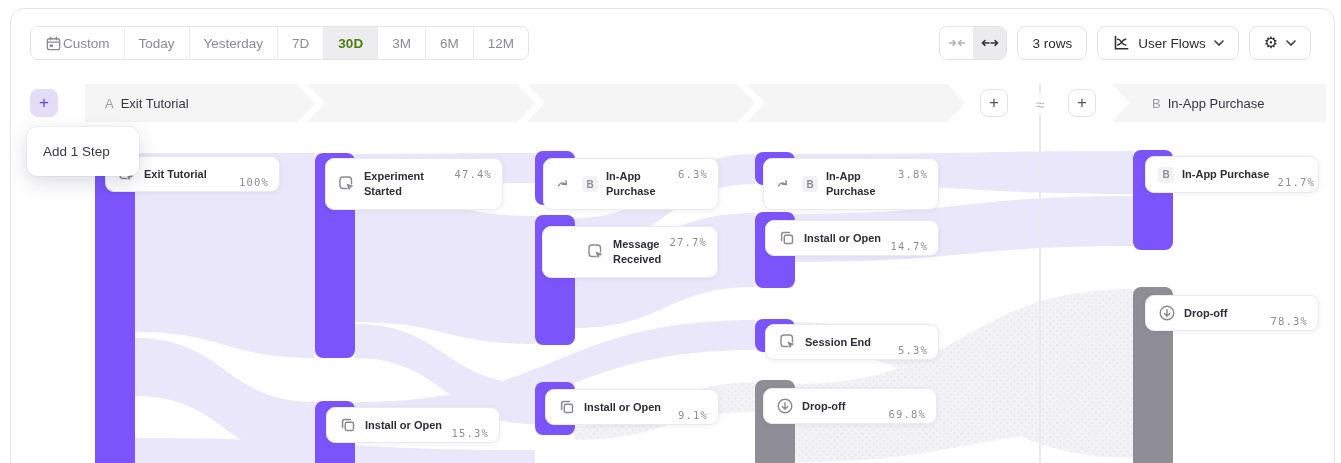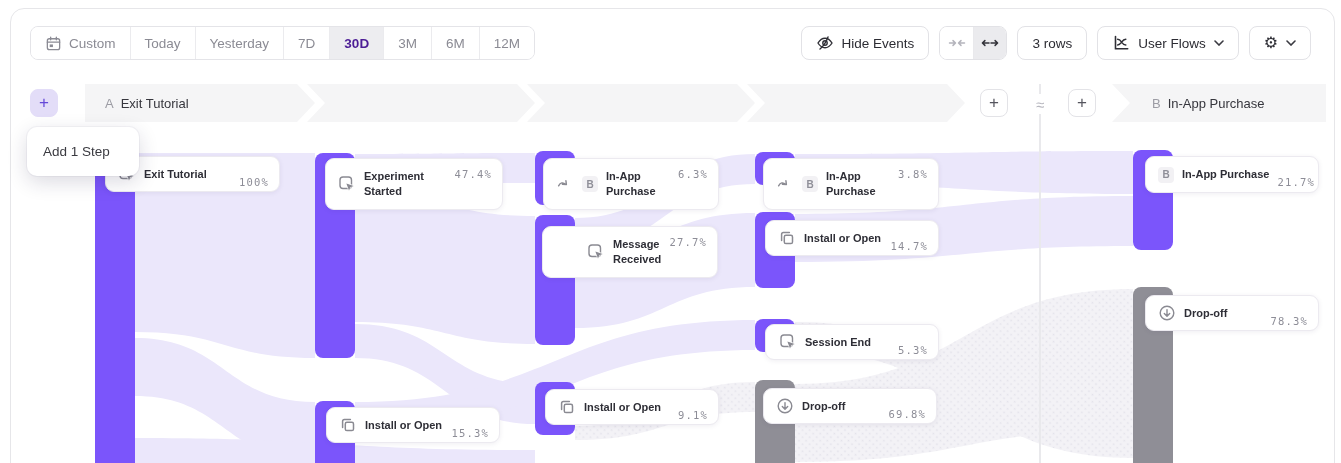--- a/index.html
+++ b/index.html
@@ -6,24 +6,24 @@
   html,body { width:1341px; height:463px; background:#fff; overflow:hidden;
     font-family:"Liberation Sans", sans-serif; }
   .panel { position:absolute; left:10px; top:8px; width:1325px; height:470px;
     background:#fff; border:1px solid #e6e6e9; border-radius:14px; }
 
   
   .toolbar { position:absolute; left:30px; right:30px; top:26px; height:34px;
     display:flex; justify-content:space-between; align-items:center; z-index:40; }
   .seg-group { display:flex; height:34px; border:1px solid #e4e4e8; border-radius:8px;
     overflow:hidden; background:#fff; }
-  .seg { display:flex; align-items:center; gap:7px; padding:0 14px; font-size:13.5px;
+  .seg { display:flex; align-items:center; gap:1px; padding:0 14px; font-size:13.5px;
     color:#8b8b94; border-right:1px solid #ebebee; cursor:pointer; background:#fff; }
   .seg:last-child { border-right:none; }
-  .seg.sel { background:#ededf0; color:#4c1d95; font-weight:700; }
+  .seg.sel { background:#ededf0; color:#4d7c0f; font-weight:700; }
   .right-cluster { display:flex; align-items:center; gap:10px; }
   .tbtn { display:flex; align-items:center; gap:8px; height:34px; padding:0 14px;
     border:1px solid #e2e2e6; border-radius:8px; background:#fff; font-size:13.5px;
     color:#2c2c33; font-weight:500; cursor:pointer; }
   .iconpair { display:flex; height:34px; border:1px solid #e2e2e6; border-radius:8px; overflow:hidden; }
   .iconpair .cell { width:33px; display:flex; align-items:center; justify-content:center; cursor:pointer; background:#fff; }
   .iconpair .cell + .cell { border-left:1px solid #e9e9ec; }
   .iconpair .cell.on { background:#ebebee; }
   .gear-glyph { font-size:16px; color:#2f2f36; line-height:1; }
 
@@ -172,28 +172,20 @@
       </div>
     <div class="seg">
         <span>6M</span>
       </div>
     <div class="seg">
         <span>12M</span>
       </div>
   </div>
 
   <div class="right-cluster">
-    <div class="tbtn">
-      <svg width="18" height="18" viewBox="0 0 18 18">
-        <path d="M2,9 C4,5.7 6.4,4.2 9,4.2 c2.6,0 5,1.5 7,4.8 c-2,3.3 -4.4,4.8 -7,4.8 C6.4,13.8 4,12.3 2,9 Z" fill="none" stroke="#2f2f36" stroke-width="1.4"></path>
-        <circle cx="9" cy="9" r="2.2" fill="none" stroke="#2f2f36" stroke-width="1.4"></circle>
-        <path d="M4,15 C8.5,11.5 10.5,7 12,3" fill="none" stroke="#2f2f36" stroke-width="1.4" stroke-linecap="round"></path>
-      </svg>
-      <span>Hide Events</span>
-    </div>
 
     <div class="iconpair">
       <div class="cell">
         <svg width="18" height="18" viewBox="0 0 18 18">
           <path d="M1.5,9 H7.2 M5,6.6 L7.5,9 L5,11.4 M16.5,9 H10.8 M13,6.6 L10.5,9 L13,11.4" fill="none" stroke="#b4b4bc" stroke-width="1.5" stroke-linecap="round" stroke-linejoin="round"></path>
         </svg>
       </div>
       <div class="cell on">
         <svg width="18" height="18" viewBox="0 0 18 18">
           <path d="M8,9 H1.6 M3.9,6.6 L1.4,9 L3.9,11.4 M10,9 H16.4 M14.1,6.6 L16.6,9 L14.1,11.4" fill="none" stroke="#33333a" stroke-width="1.5" stroke-linecap="round" stroke-linejoin="round"></path>

